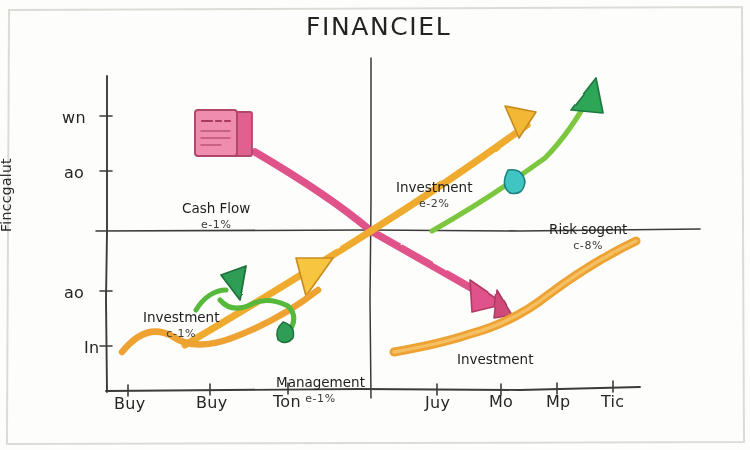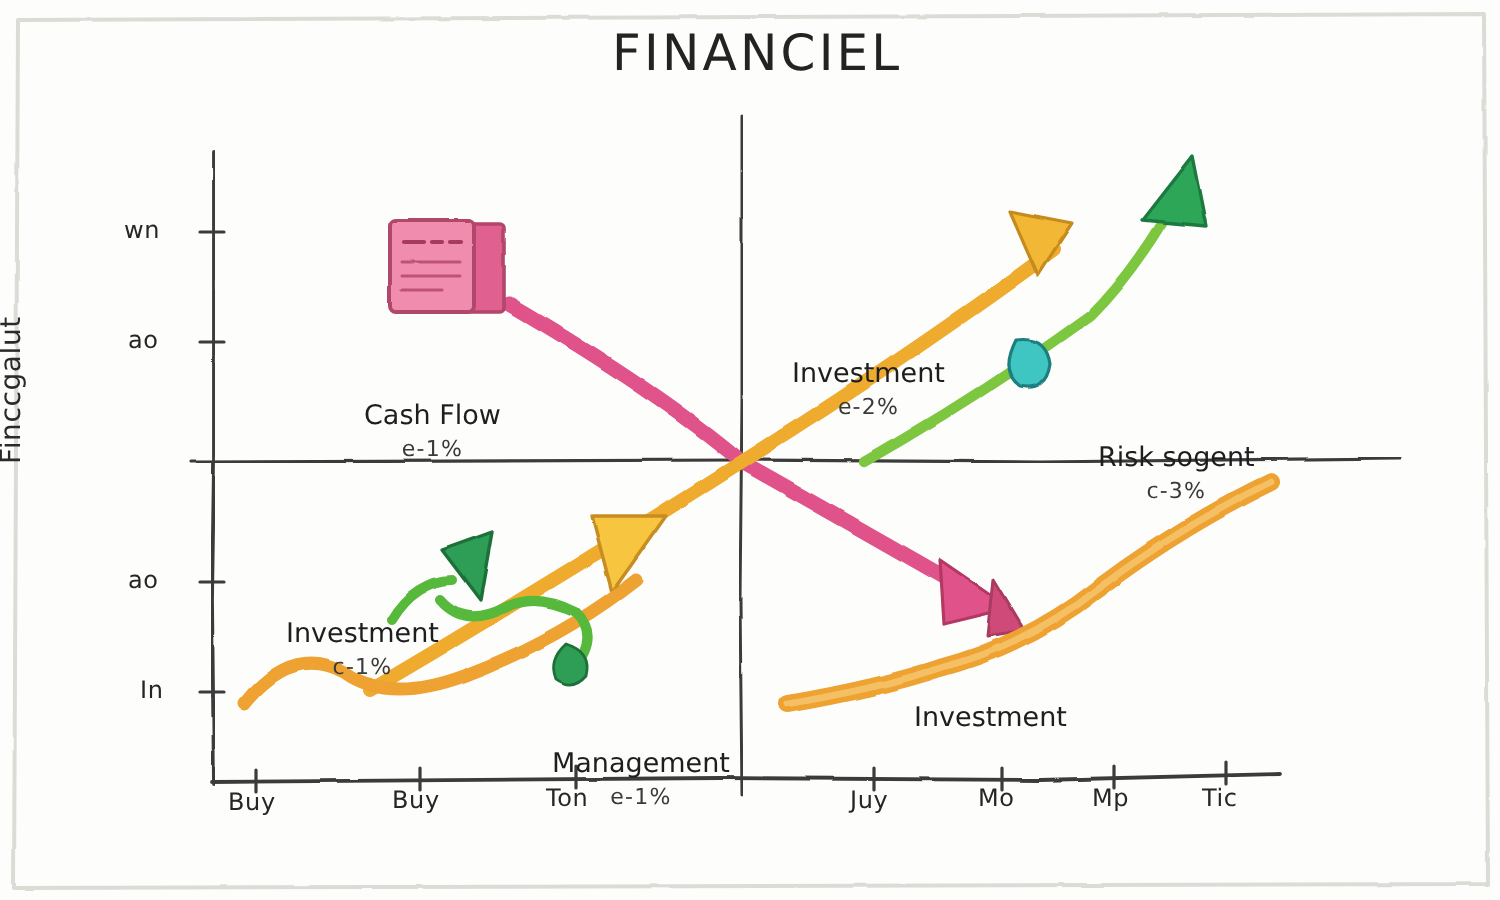--- a/index.html
+++ b/index.html
@@ -32,21 +32,21 @@
     font-size: 25px;
     letter-spacing: 1.6px;
     color: #232323;
   }
   .axis-title {
     font-size: 14px;
     color: #2a2a2a;
     transform-origin: 50% 50%;
   }
   .tick {
-    font-size: 12px;
+    font-size: 16px;
     color: #262626;
   }
   .ann-name {
     font-size: 13.5px;
     color: #1e1e1e;
   }
   .ann-sub {
     font-size: 11px;
     color: #3a3a3a;
     letter-spacing: 0.6px;
@@ -163,21 +163,21 @@
 
   </svg>
 
   <div class="lbl title" style="left:306px; top:12px;">FINANCIEL</div>
 
   <div class="lbl axis-title" style="left:-2px; top:232px; transform: rotate(-90deg); transform-origin: left top;">Finccgalut</div>
 
   <div class="lbl tick" style="left:62px; top:108px;">wn</div>
   <div class="lbl tick" style="left:64px; top:163px;">ao</div>
   <div class="lbl tick" style="left:64px; top:283px;">ao</div>
-  <div class="lbl tick" style="left:70px; top:338px;">In</div>
+  <div class="lbl tick" style="left:84px; top:338px;">In</div>
 
   <div class="lbl tick" style="left:114px; top:394px;">Buy</div>
   <div class="lbl tick" style="left:196px; top:393px;">Buy</div>
   <div class="lbl tick" style="left:273px; top:392px;">Ton</div>
   <div class="lbl tick" style="left:425px; top:393px;text-align:center;">Juy</div>
   <div class="lbl tick" style="left:489px; top:392px;">Mo</div>
   <div class="lbl tick" style="left:546px; top:392px;">Mp</div>
   <div class="lbl tick" style="left:601px; top:392px;">Tic</div>
 
   <div class="ann-block" style="left:182px; top:152px;">
@@ -185,21 +185,21 @@
     <span class="ann-sub">e-1%</span>
   </div>
 
   <div class="ann-block" style="left:396px; top:131px;">
     <span class="ann-name">Investment</span>
     <span class="ann-sub">e-2%</span>
   </div>
 
   <div class="ann-block" style="left:549px; top:173px;">
     <span class="ann-name">Risk sogent</span>
-    <span class="ann-sub">c-3%</span>
+    <span class="ann-sub">c-8%</span>
   </div>
 
   <div class="ann-block" style="left:143px; top:261px;">
     <span class="ann-name">Investment</span>
     <span class="ann-sub">c-1%</span>
   </div>
 
   <div class="ann-block" style="left:276px; top:326px;">
     <span class="ann-name">Management</span>
     <span class="ann-sub">e-1%</span>

